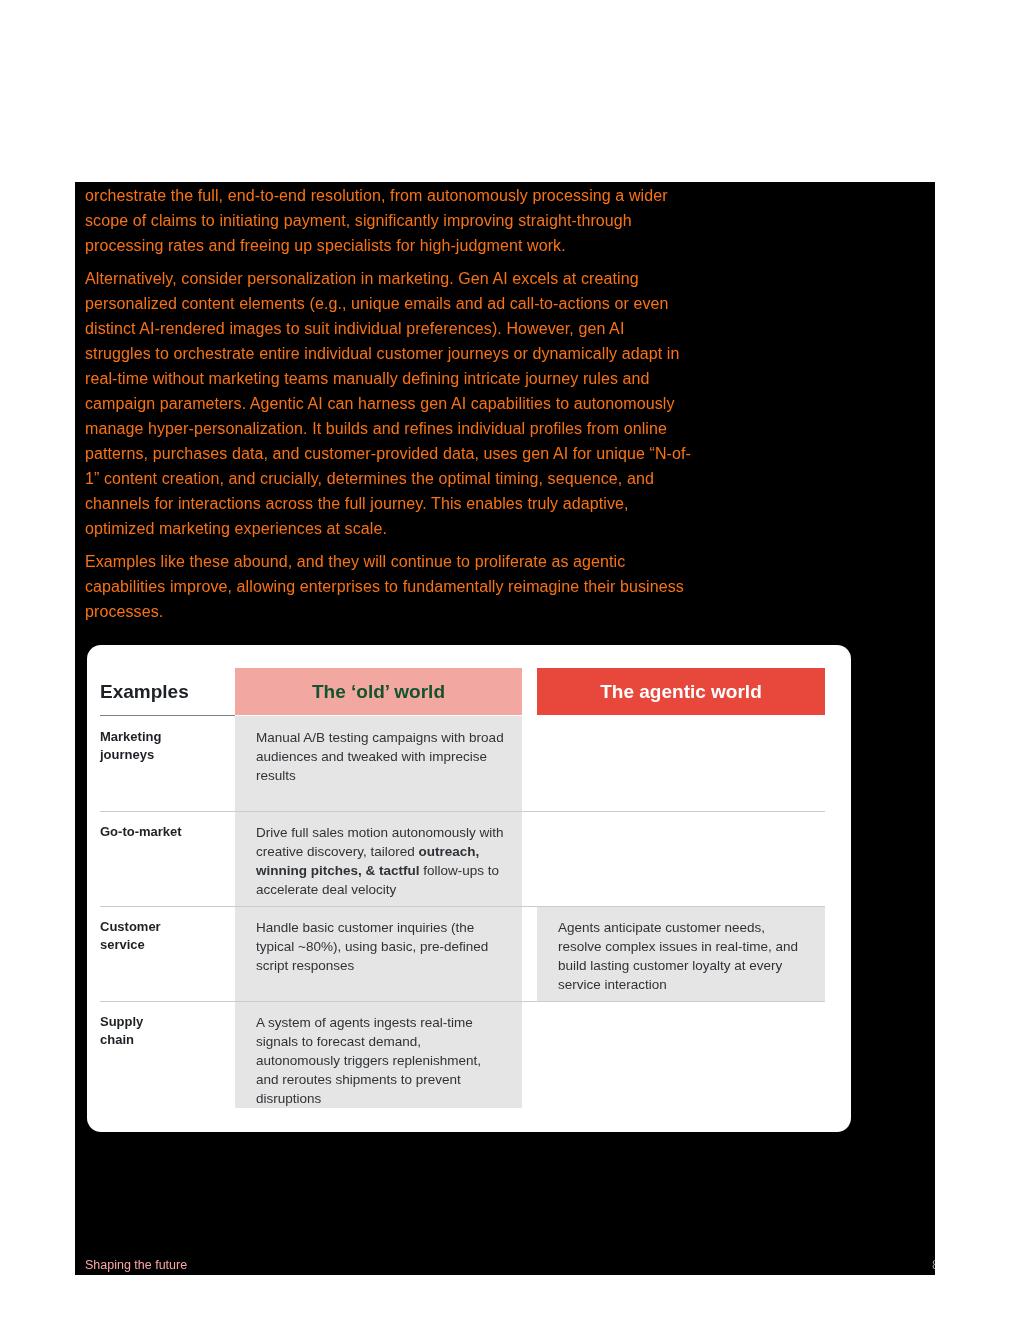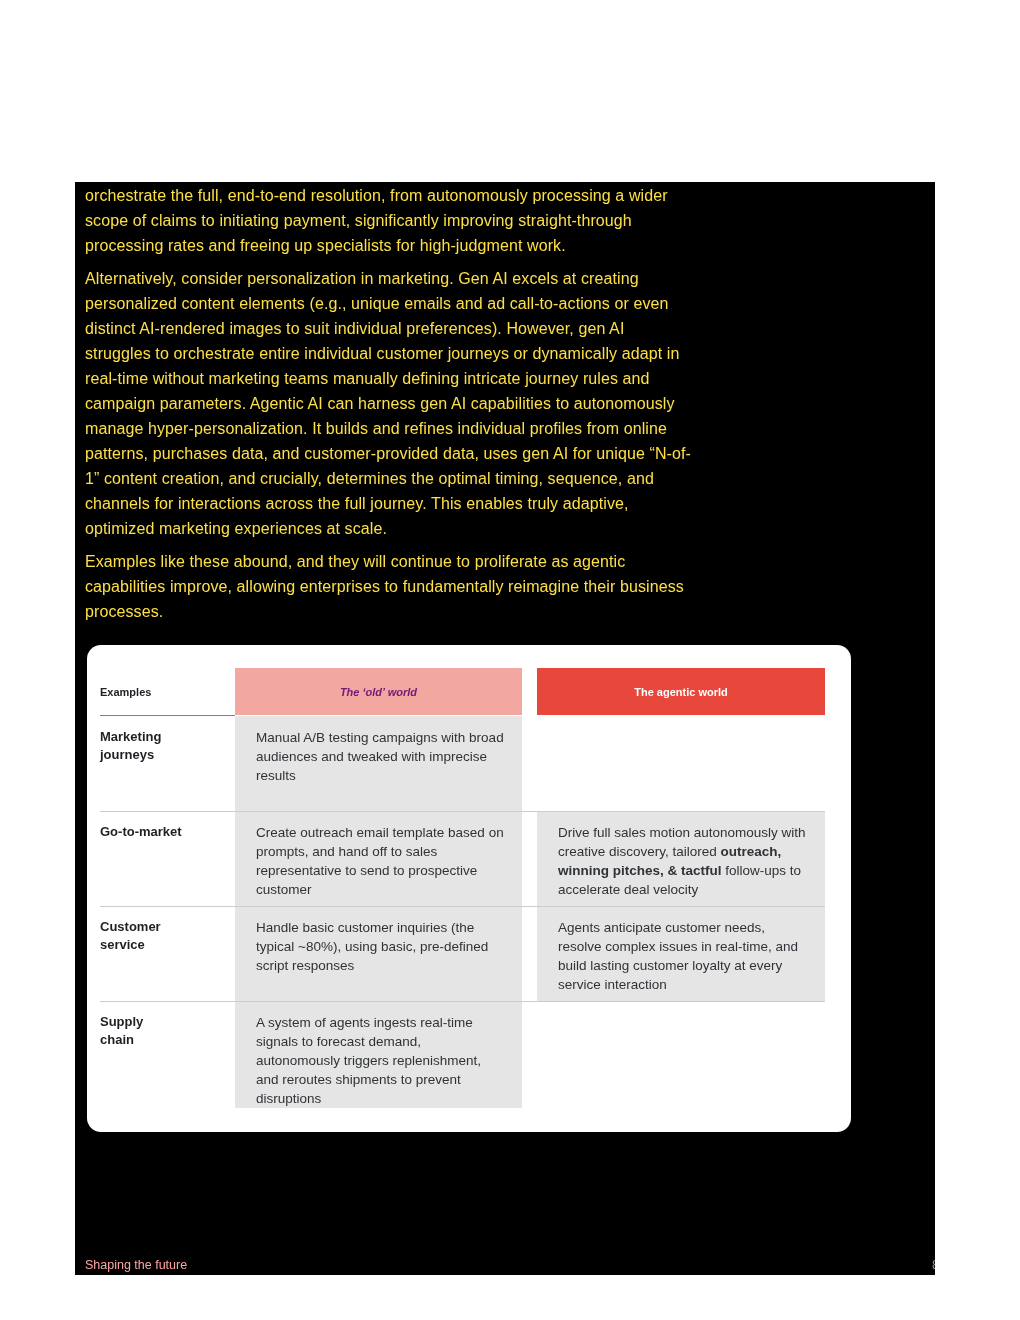--- a/index.html
+++ b/index.html
@@ -9,41 +9,41 @@
     font-family:"Liberation Sans", sans-serif; overflow:hidden;
   }
   
   .panel {
     position:absolute; left:75px; top:182px; width:860px; height:1093px;
     background:#000000; overflow:hidden;
   }
   
   .body-copy {
     position:absolute; left:10px; top:1px; width:608px;
-    color:#fde047; font-size:16px; line-height:25px; letter-spacing:0.1px;
+    color:#f97316; font-size:16px; line-height:25px; letter-spacing:0.1px;
   }
   .body-copy p { margin:0 0 8px 0; }
   
   .card {
     position:absolute; left:12px; top:463px; width:764px; height:487px;
     background:#ffffff; border-radius:14px; overflow:hidden;
   }
   .tbl-head, .tbl-row {
     display:grid; grid-template-columns:120px 287px 288px; column-gap:15px;
     padding-left:13px; padding-right:26px; position:relative;
   }
   .tbl-head { height:71px; }
   .hdr-box {
     height:47px; margin-top:23px; display:flex; align-items:center; justify-content:center;
-    font-size:11px; font-weight:bold;
+    font-size:19px; font-weight:bold;
   }
   .label-hdr {
     background:transparent; justify-content:flex-start; color:#1d2125;
   }
-  .old-hdr  { background:#F2A8A1; color:#701a75;font-style:italic; }
+  .old-hdr  { background:#F2A8A1; color:#14532d; }
   .new-hdr  { background:#E8473C; color:#ffffff; }
   .head-underline {
     position:absolute; left:13px; bottom:0; width:135px; height:1px; background:#7d8084;
   }
   .tbl-row { height:95px; }
   .tbl-row.tall { height:102px; }
   .tbl-row:not(.first)::before {
     content:""; position:absolute; top:0; left:13px; right:26px; height:1px; background:#c9ccd0;
   }
   .cell.row-label {
@@ -85,21 +85,20 @@
       </div>
 
       <div class="tbl-row first">
         <div class="cell row-label">Marketing
 journeys</div>
         <div class="cell body">Manual A/B testing campaigns with broad audiences and tweaked with imprecise results</div>
       </div>
 
       <div class="tbl-row">
         <div class="cell row-label">Go-to-market</div>
-        <div class="cell body">Create outreach email template based on prompts, and hand off to sales representative to send to prospective customer</div>
         <div class="cell body"><span>Drive full sales motion autonomously with creative discovery, tailored </span><span class="em">outreach, winning pitches, &amp; tactful</span><span> follow-ups to accelerate deal velocity</span></div>
       </div>
 
       <div class="tbl-row">
         <div class="cell row-label">Customer
 service</div>
         <div class="cell body">Handle basic customer inquiries (the typical ~80%), using basic, pre-defined script responses</div>
         <div class="cell body">Agents anticipate customer needs, resolve complex issues in real-time, and build lasting customer loyalty at every service interaction</div>
       </div>
 

